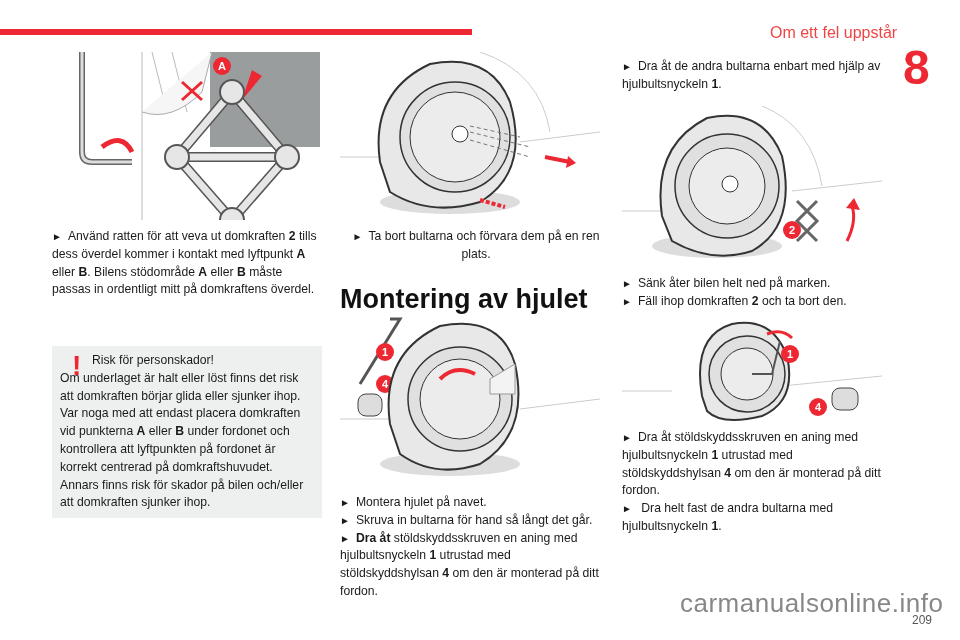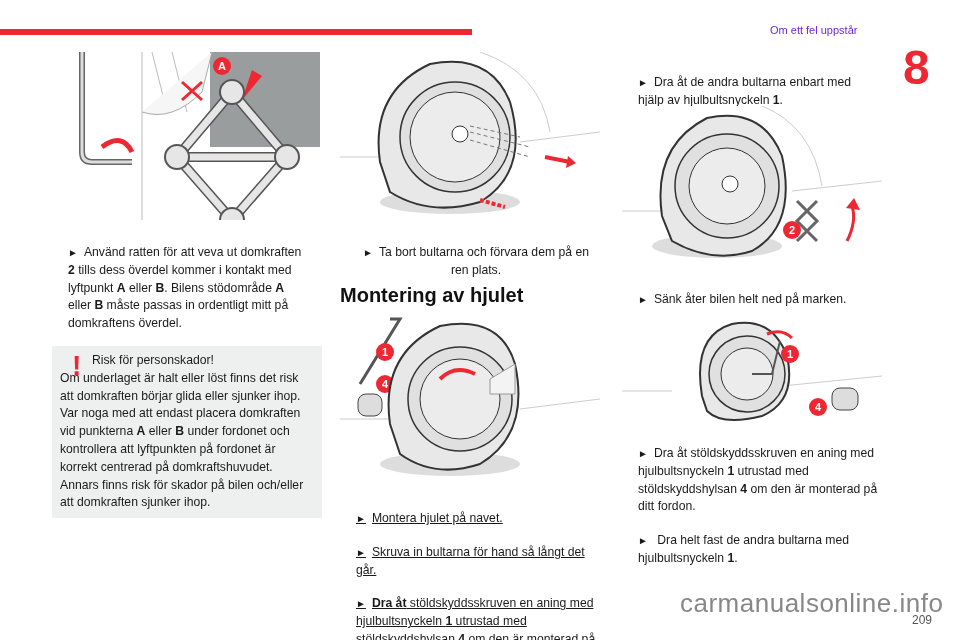--- a/index.html
+++ b/index.html
@@ -1,30 +1,30 @@
 <!DOCTYPE html>
 <html><head>
 <meta charset="utf-8">
 <style>
   html, body { margin:0; padding:0; }
   body { width:960px; height:640px; background:#ffffff; position:relative; overflow:hidden;
          font-family:"Liberation Sans", sans-serif; color:#1a1a1a; }
   .topbar { position:absolute; left:0; top:29px; width:472px; height:6px; background:#ee2833; }
-  .section-title { position:absolute; left:770px; top:24px; font-size:11px; color:#6d28d9; }
+  .section-title { position:absolute; left:770px; top:24px; font-size:16px; color:#ef4444; }
   .chapter-num { position:absolute; left:903px; top:44px; font-size:48px; font-weight:bold; color:#ee2833; line-height:1; }
   .col { position:absolute; font-size:12.2px; line-height:17.8px; }
-  .col p { margin:16px; }
+  .col p { margin:0; }
   .arrow { font-size:10px; margin-right:6px; }
   b { font-weight:bold; }
   .illus { position:absolute; background:#fff; }
   .warn { position:absolute; left:52px; top:346px; width:270px; height:172px; background:#eef0f0;
           box-sizing:border-box; padding:6px 8px 6px 8px; font-size:12.2px; line-height:17.8px; }
   .warn .bang { position:absolute; left:20px; top:6px; color:#ee2833; font-weight:bold; font-size:28px; line-height:28px; }
   .warn .indent { padding-left:32px; }
-  h2 { position:absolute; left:340px; top:284px; margin:0; font-size:20px; font-weight:bold; color:#111; }
+  h2 { position:absolute; left:340px; top:284px; margin:0; font-size:27px; font-weight:bold; color:#111; }
   .pagenum { position:absolute; left:912px; top:613px; font-size:12px; color:#555; }
   .watermark { position:absolute; left:680px; top:588px; font-size:26px; color:#737373; opacity:0.85; letter-spacing:0.5px; }
 </style>
 </head>
 <body>
 
 <div class="topbar"></div>
 <div class="section-title">Om ett fel uppstår</div>
 <div class="chapter-num">8</div>
 
@@ -85,21 +85,21 @@
   <text x="45" y="74" font-size="11" fill="#fff" text-anchor="middle" font-family="Liberation Sans, sans-serif" font-weight="bold">4</text>
   <rect x="18" y="80" width="24" height="22" rx="8" fill="#ddd" stroke="#444"></rect>
   <ellipse cx="110" cy="150" rx="70" ry="12" fill="#ddd"></ellipse>
   <path d="M50 110 Q40 40 100 12 Q160 0 175 50 Q190 120 140 150 Q95 165 60 140 Z" fill="#e8e8e8" stroke="#333" stroke-width="2"></path>
   <circle cx="120" cy="85" r="52" fill="#e0e0e0" stroke="#333" stroke-width="1.5"></circle>
   <circle cx="120" cy="85" r="40" fill="#ececec" stroke="#333"></circle>
   <path d="M100 65 Q115 50 135 60" stroke="#ee2833" stroke-width="4" fill="none"></path>
   <path d="M175 50 L150 65 L150 80 L175 80 Z" fill="#f3f3f3" stroke="#999"></path>
 </svg>
 
-<div class="col" style="left:340px;top:494px;width:272px;text-decoration:underline;">
+<div class="col" style="left:340px;top:494px;width:272px;">
   <p><span class="arrow">►</span><span>Montera hjulet på navet.</span></p>
   <p><span class="arrow">►</span><span>Skruva in bultarna för hand så långt det går.</span></p>
   <p><span class="arrow">►</span><b>Dra åt</b><span> stöldskyddsskruven en aning med hjulbultsnyckeln </span><b>1</b><span> utrustad med stöldskyddshylsan </span><b>4</b><span> om den är monterad på ditt fordon.</span></p>
 </div>
 
 <div class="col" style="left:622px;top:58px;width:272px;">
   <p><span class="arrow">►</span><span>Dra åt de andra bultarna enbart med hjälp av hjulbultsnyckeln </span><b>1</b><span>.</span></p>
 </div>
 
 <svg class="illus" style="left:622px;top:106px" width="260" height="158" viewBox="0 0 260 158">
@@ -111,20 +111,21 @@
   <circle cx="108" cy="78" r="8" fill="#fff" stroke="#333"></circle>
   <path d="M175 95 L195 115 L175 135 M195 95 L175 115 L195 135" stroke="#666" stroke-width="3" fill="none"></path>
   <circle cx="170" cy="124" r="9" fill="#ee2833"></circle>
   <text x="170" y="128" font-size="11" fill="#fff" text-anchor="middle" font-family="Liberation Sans, sans-serif" font-weight="bold">2</text>
   <path d="M225 135 Q235 115 230 100" stroke="#ee2833" stroke-width="3" fill="none"></path>
   <path d="M224 102 L232 92 L238 104 Z" fill="#ee2833"></path>
 </svg>
 
 <div class="col" style="left:622px;top:275px;width:272px;">
   <p><span class="arrow">►</span><span>Sänk åter bilen helt ned på marken.</span></p>
+  <p><span class="arrow">►</span><span>Fäll ihop domkraften </span><b>2</b><span> och ta bort den.</span></p>
 </div>
 
 <svg class="illus" style="left:622px;top:316px" width="260" height="105" viewBox="0 0 260 105">
   <path d="M0 75 L50 75 M160 70 L260 60" stroke="#ccc" fill="none"></path>
   <path d="M80 80 Q70 20 110 8 Q150 0 165 40 Q175 85 140 100 Q100 110 85 95 Z" fill="#e8e8e8" stroke="#333" stroke-width="2"></path>
   <circle cx="125" cy="58" r="38" fill="#e0e0e0" stroke="#333" stroke-width="1.5"></circle>
   <circle cx="125" cy="58" r="26" fill="#ececec" stroke="#333"></circle>
   <path d="M130 58 L150 58 L158 25" stroke="#555" stroke-width="2" fill="none"></path>
   <path d="M145 18 Q160 12 170 22" stroke="#ee2833" stroke-width="3" fill="none"></path>
   <circle cx="168" cy="38" r="9" fill="#ee2833"></circle>

